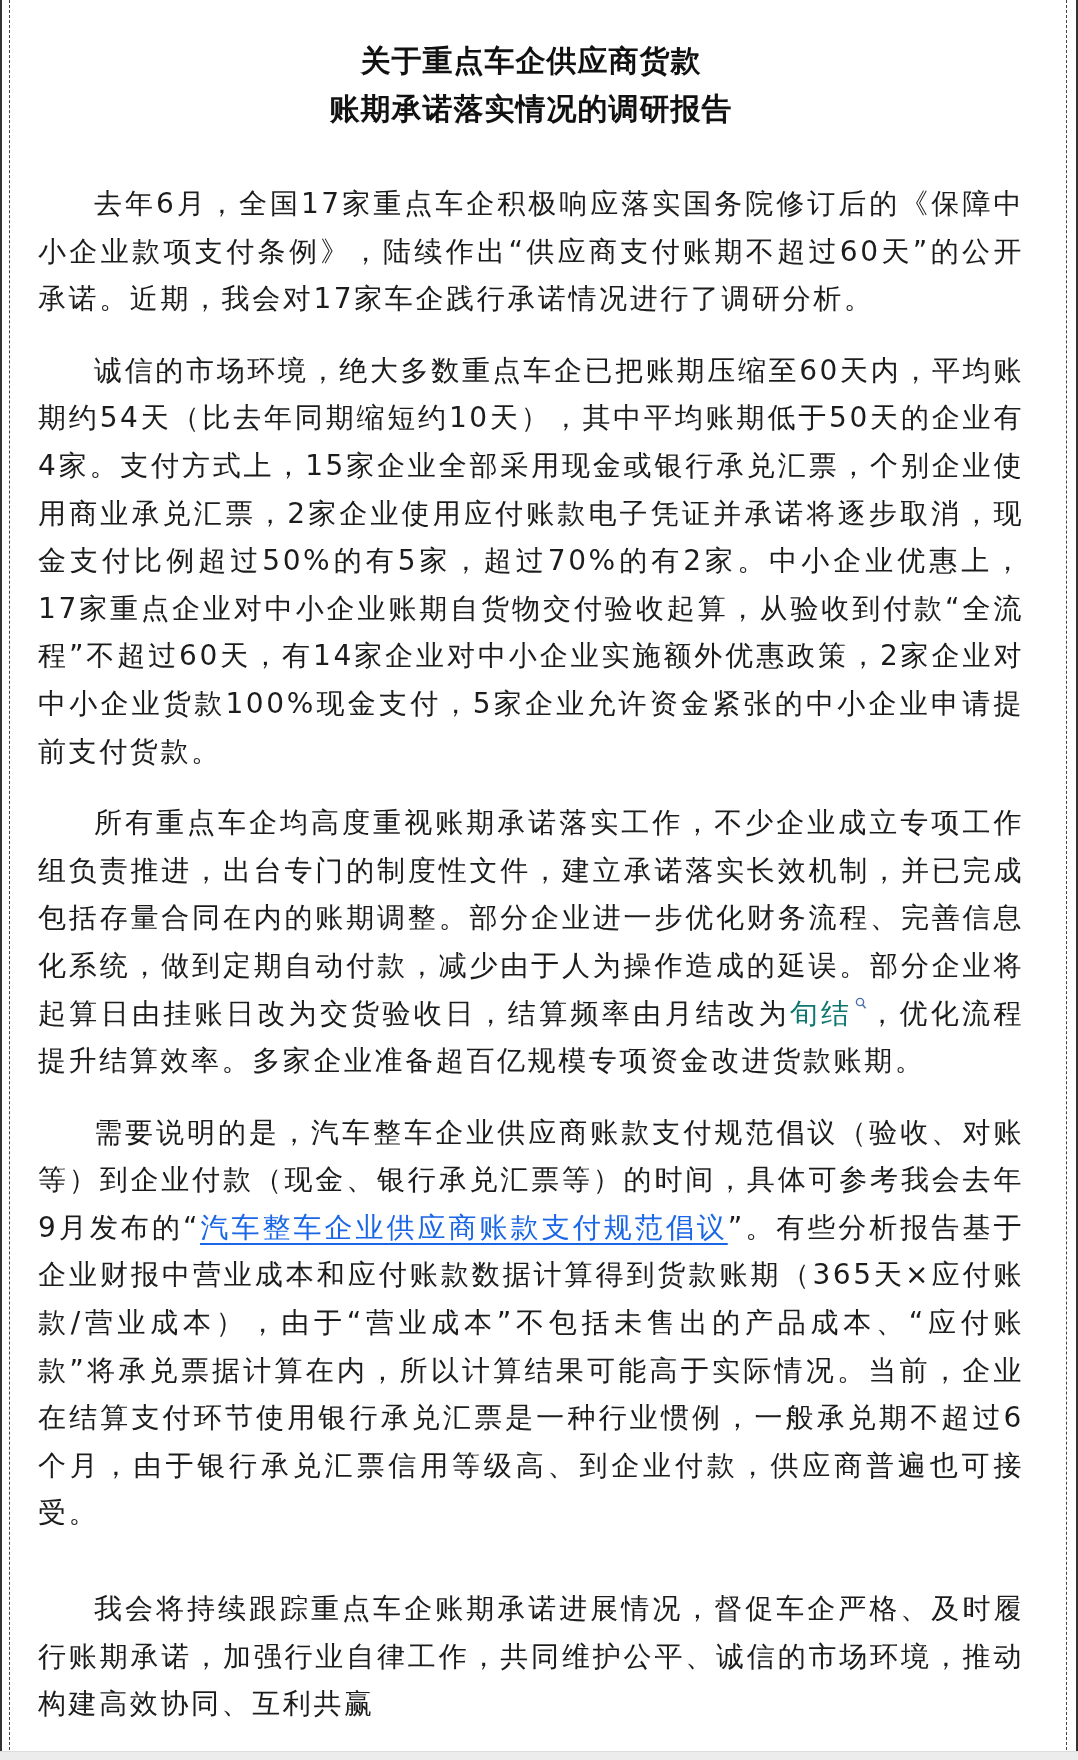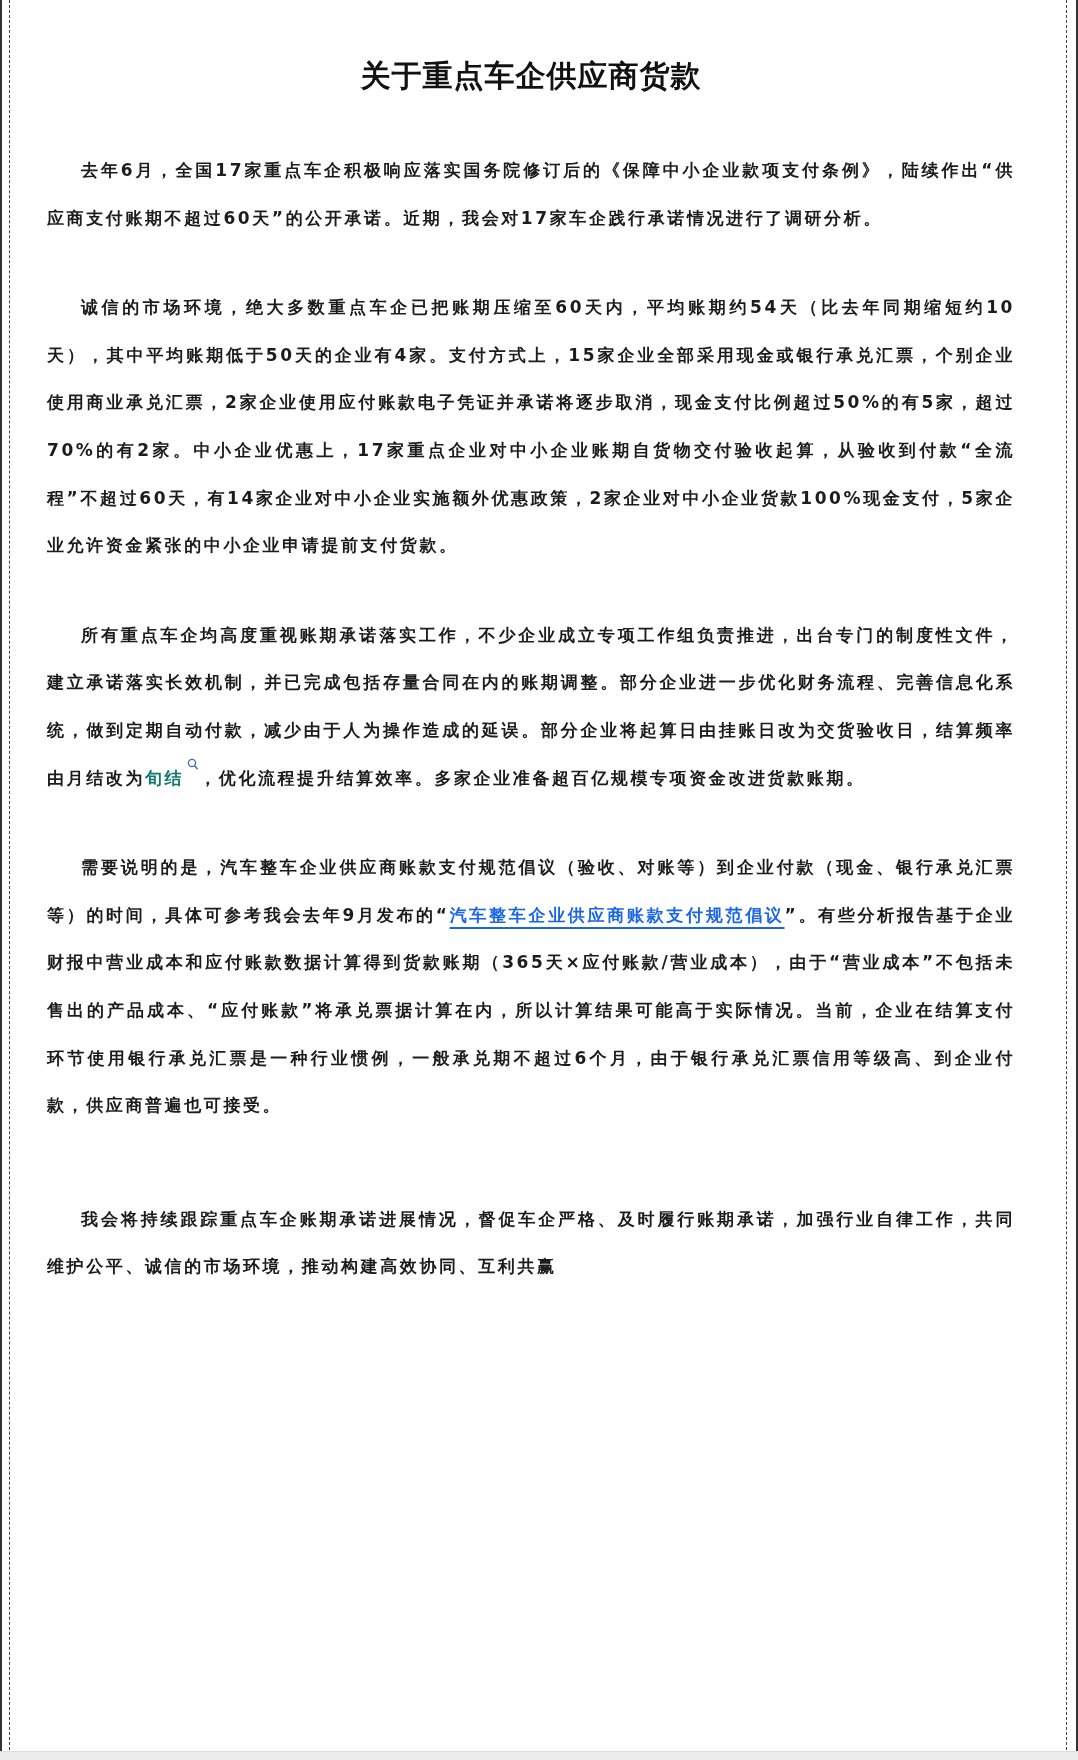--- a/index.html
+++ b/index.html
@@ -28,38 +28,37 @@
     position: absolute; left: 1066px; top: 0; height: 1760px; border-left: 1px dashed #444;
   }
   .page {
     position: absolute;
     left: 38px;
     top: 0;
     width: 986px;
   }
   .title {
     margin: 0;
-    padding-top: 52px;
+    padding-top: 37px;
     text-align: center;
     font-weight: bold;
     font-size: 30px;
     line-height: 48px;
     color: #111;
     letter-spacing: 1px;
   }
   .title-line { display: block; }
   .para {
-    margin: 9px;
-    font-size: 17px;
+    margin: 0;
+    font-size: 28px;
     line-height: 47.6px;
     letter-spacing: 2.6px;
     text-indent: 2em;
     text-align: justify;
     color: #1c1c1c;
-    font-weight: bold;
   }
   .p1 { margin-top: 47px; }
   .gap { height: 24px; }
   .link {
     color: #1a66e6;
     text-decoration: underline;
     text-decoration-thickness: 2px;
     text-underline-offset: 6px;
   }
   .keyword {
@@ -88,20 +87,21 @@
 <body>
 
 <div class="outer-border-left"></div>
 <div class="outer-border-right"></div>
 <div class="dashed-left"></div>
 <div class="dashed-right"></div>
 
 <div class="page">
   <h1 class="title">
     <span class="title-line">关于重点车企供应商货款</span>
+    <span class="title-line">账期承诺落实情况的调研报告</span>
   </h1>
 
   <p class="para p1">去年6月，全国17家重点车企积极响应落实国务院修订后的《保障中小企业款项支付条例》，陆续作出“供应商支付账期不超过60天”的公开承诺。近期，我会对17家车企践行承诺情况进行了调研分析。</p>
   <div class="gap"></div>
 
   <p class="para">诚信的市场环境，绝大多数重点车企已把账期压缩至60天内，平均账期约54天（比去年同期缩短约10天），其中平均账期低于50天的企业有4家。支付方式上，15家企业全部采用现金或银行承兑汇票，个别企业使用商业承兑汇票，2家企业使用应付账款电子凭证并承诺将逐步取消，现金支付比例超过50%的有5家，超过70%的有2家。中小企业优惠上，17家重点企业对中小企业账期自货物交付验收起算，从验收到付款“全流程”不超过60天，有14家企业对中小企业实施额外优惠政策，2家企业对中小企业货款100%现金支付，5家企业允许资金紧张的中小企业申请提前支付货款。</p>
   <div class="gap"></div>
 
   <p class="para"><span>所有重点车企均高度重视账期承诺落实工作，不少企业成立专项工作组负责推进，出台专门的制度性文件，建立承诺落实长效机制，并已完成包括存量合同在内的账期调整。部分企业进一步优化财务流程、完善信息化系统，做到定期自动付款，减少由于人为操作造成的延误。部分企业将起算日由挂账日改为交货验收日，结算频率由月结改为</span><span class="keyword"><span>旬结</span><span class="search-icon"><svg width="12" height="14" viewBox="0 0 12 14">
             <circle cx="5" cy="5" r="3.6" fill="none" stroke="#4a6ea8" stroke-width="1.4"></circle>

